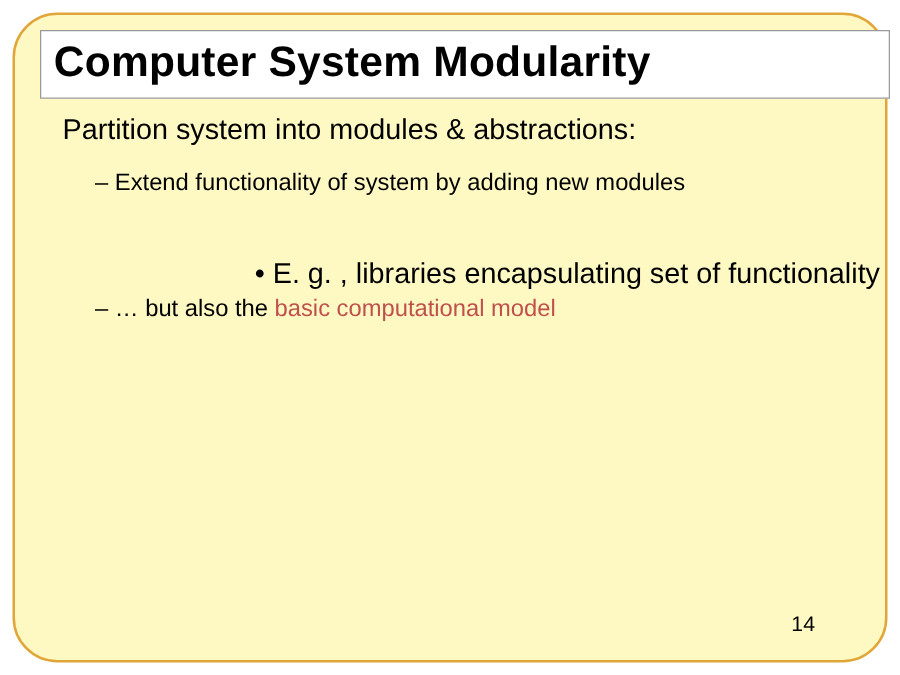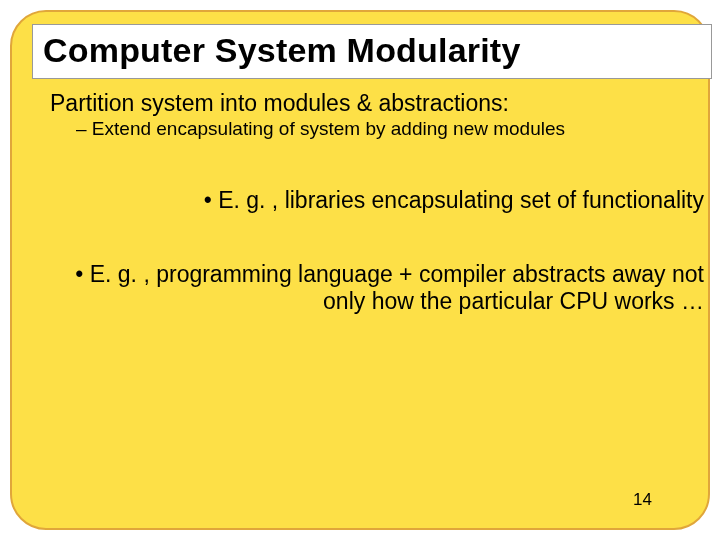--- a/index.html
+++ b/index.html
@@ -10,21 +10,21 @@
     position: relative;
   }
   .slide-frame {
     position: absolute;
     left: 10px;
     top: 10px;
     width: 700px;
     height: 520px;
     border: 2.5px solid #e0a63a;
     border-radius: 36px;
-    background: #fde047;
+    background: #fef9c3;
   }
   .title-box {
     position: absolute;
     left: 20px;
     top: 12px;
     width: 680px;
     border: 1px solid #999;
     padding: 6px 10px 8px 10px;
     background: #fff;
   }
@@ -36,21 +36,21 @@
   }
   .content {
     position: absolute;
     left: 38px;
     top: 78px;
     width: 654px;
     color: #000;
   }
   .subtitle {
     font-size: 23px;
-    margin-bottom: 2px;
+    margin-bottom: 20px;
     line-height: 1.15;
   }
   .b1 {
     font-size: 23px;
     line-height: 1.2;
     margin-bottom: 4px;
   }
   .b1::before {
     content: "• ";
   }
@@ -84,23 +84,25 @@
 <div class="slide-frame">
 
   <div class="title-box">
     <h1>Computer System Modularity</h1>
   </div>
 
   <div class="content">
 
     <div class="subtitle">Partition system into modules &amp; abstractions:</div>
 
-    <div class="b2">Extend encapsulating of system by adding new modules</div>
+    <div class="b2">Extend functionality of system by adding new modules</div>
 
     <div class="b1 gap-top">E. g. , libraries encapsulating set of functionality</div>
 
-    <div class="b1 gap-top">E. g. , programming language + compiler abstracts away not only how the particular CPU works …</div>
+    <div class="b2">
+      <span>… but also the </span><span class="accent">basic computational model</span>
+    </div>
 
   </div>
 
   <div class="page-num">14</div>
 
 </div>
 
 </body></html>

